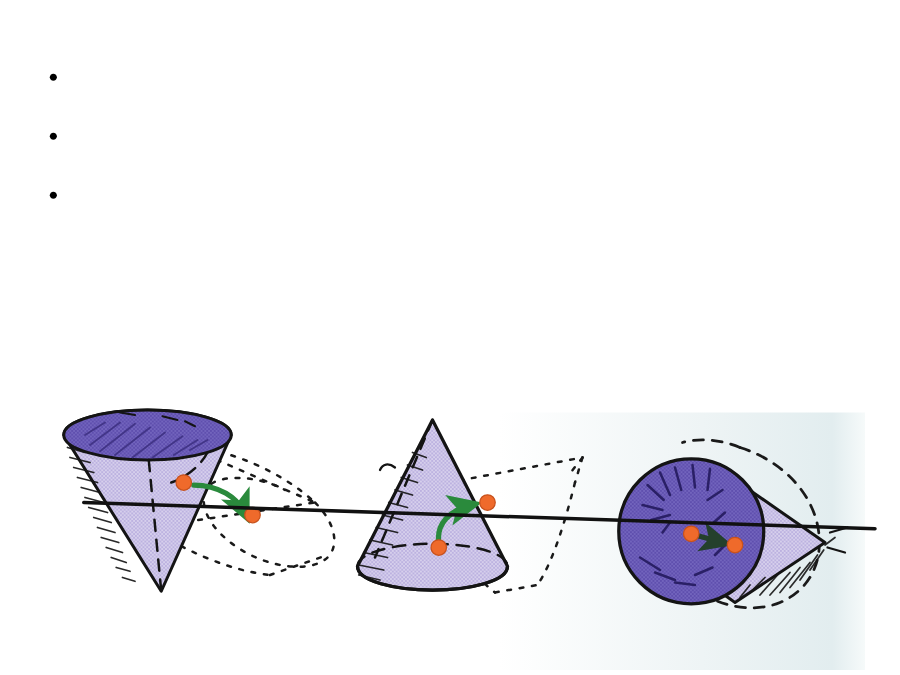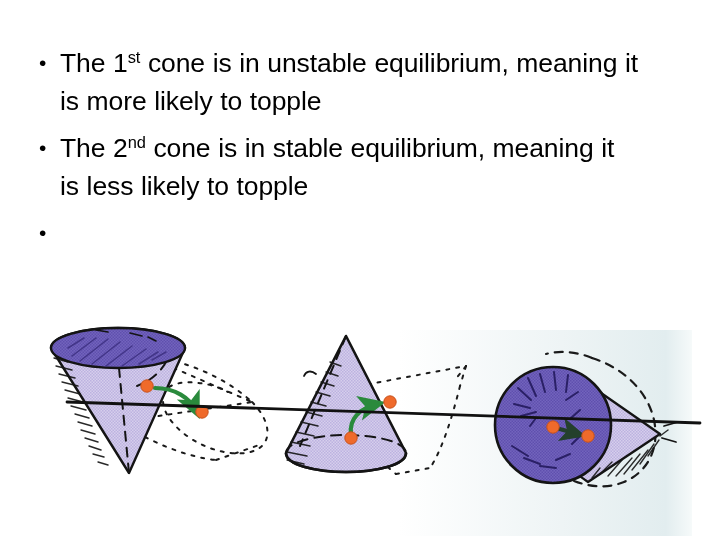--- a/index.html
+++ b/index.html
@@ -70,26 +70,24 @@
 </style>
 </head>
 <body>
 
 <div id="slide">
 
   <div id="bullet-list">
 
     <div class="bullet-row">
       <span class="bullet-marker">•</span>
-      <span class="bullet-text"><span>The </span><span>1</span><sup>st</sup><span> cone is in unstable equilibrium, meaning it is more likely to topple</span></span>
     </div>
 
     <div class="bullet-row">
       <span class="bullet-marker">•</span>
-      <span class="bullet-text"><span>The </span><span>2</span><sup>nd</sup><span> cone is in stable equilibrium, meaning it is less likely to topple</span></span>
     </div>
 
     <div class="bullet-row">
       <span class="bullet-marker">•</span>
     </div>
 
   </div>
 
   <div id="figure">
   <svg width="720" height="214" viewBox="0 0 720 214" xmlns="http://www.w3.org/2000/svg">

